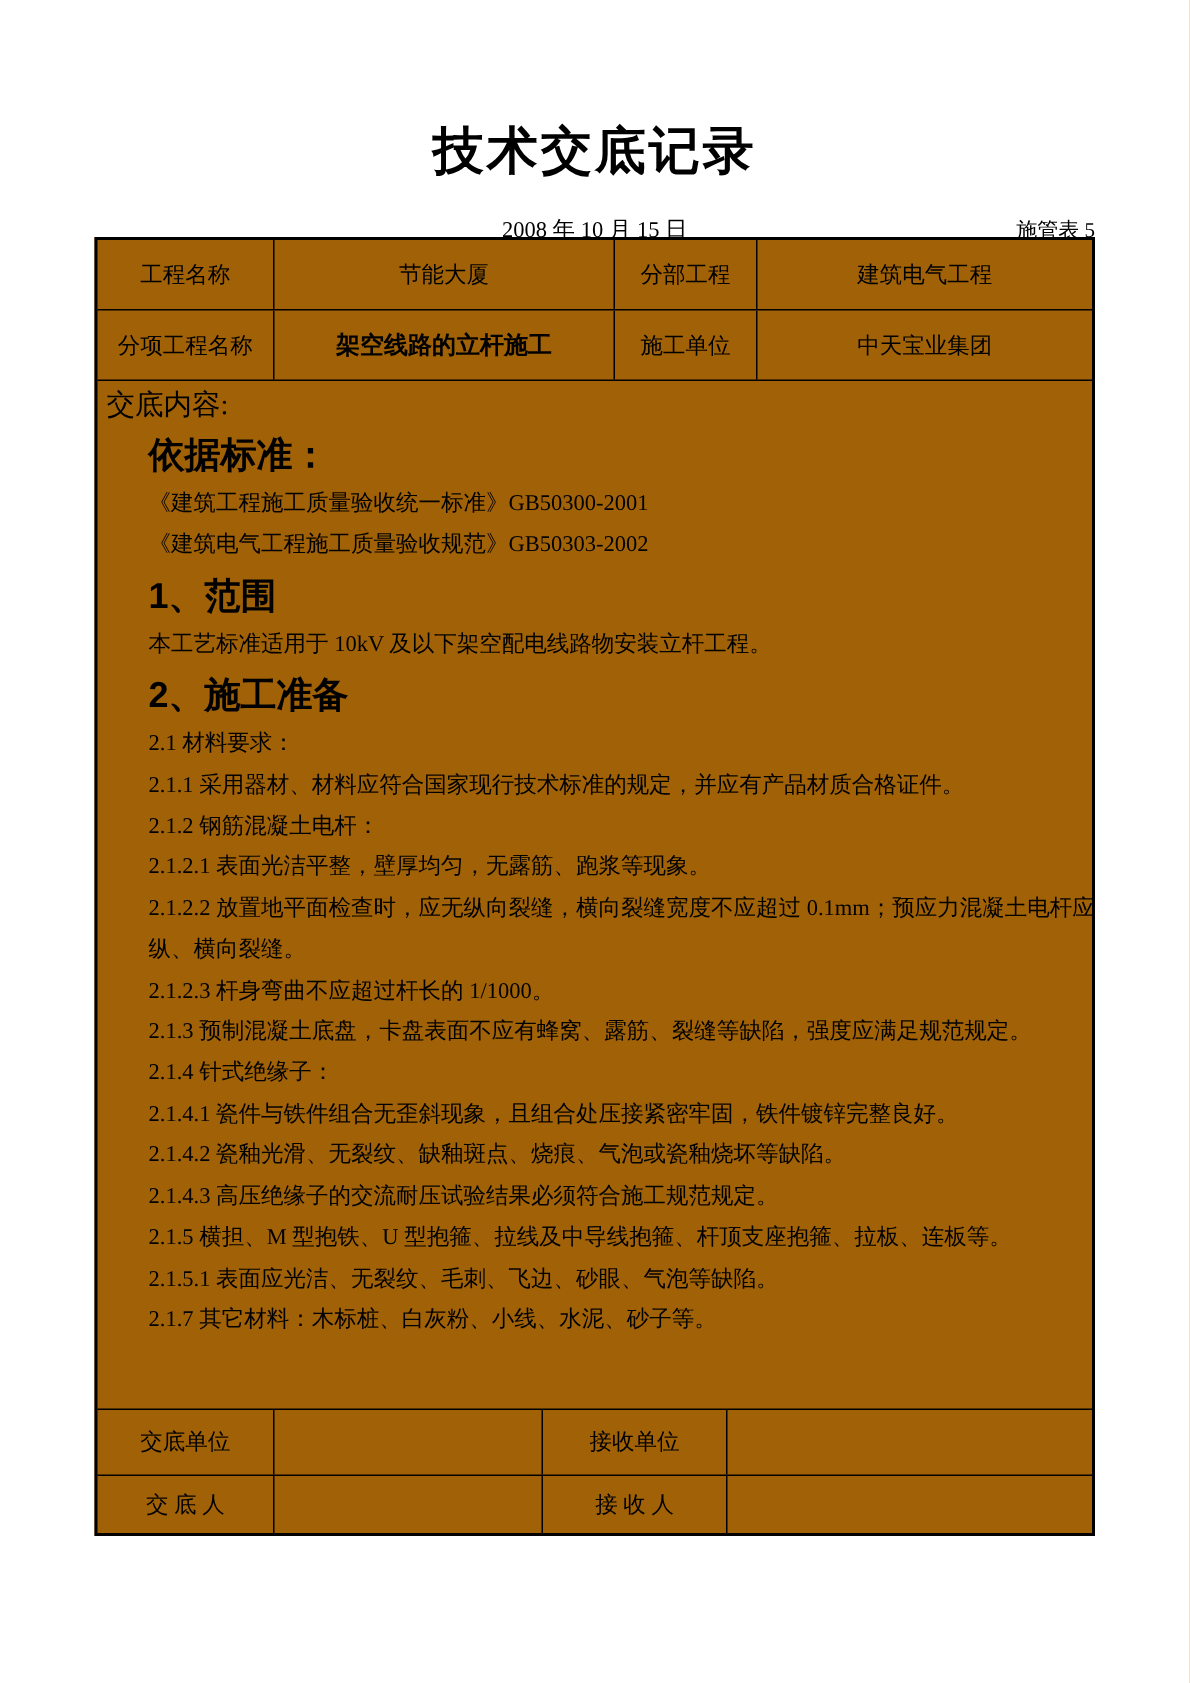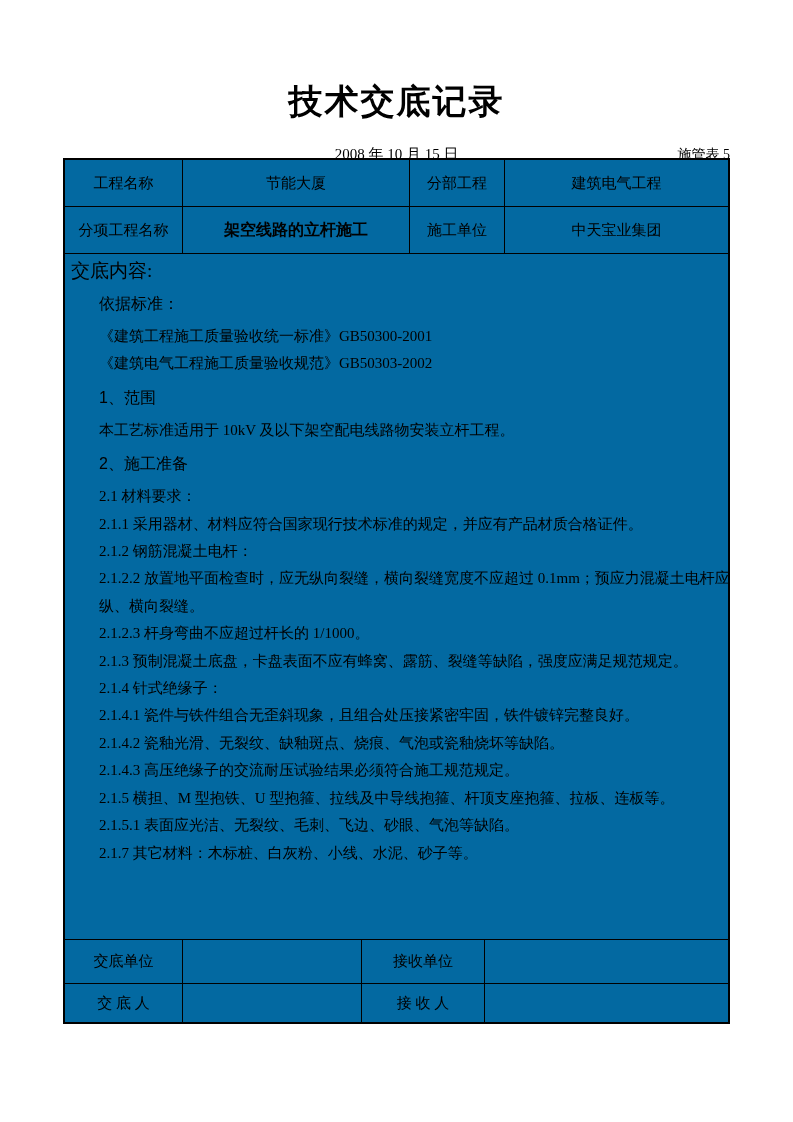--- a/index.html
+++ b/index.html
@@ -39,21 +39,21 @@
     top: 1px;
     right: 63px;
     font-size: 14px;
   }
   .doc-frame {
     position: absolute;
     left: 63px;
     top: 158px;
     width: 667px;
     border: 2px solid #000;
-    background: #0369a1;
+    background: #a16207;
   }
   .grid-row { display: grid; border-bottom: 1px solid #000; }
   .hdr-row { grid-template-columns: 118px 227px 95px 1fr; height: 47px; }
   .ftr-row { grid-template-columns: 118px 179px 123px 1fr; }
   .ftr-row.r1 { height: 44px; }
   .ftr-row.r2 { height: 38px; border-bottom: none; }
   .cell {
     border-right: 1px solid #000;
     display: flex;
     align-items: center;
@@ -78,22 +78,22 @@
   .content-body { padding-left: 29px; padding-top: 3px; }
   .content-body p { white-space: nowrap; }
   p.body-line {
     margin: 0;
     font-size: 15px;
     line-height: 27.4px;
   }
   p.head-line {
     margin: 5px 0 4px 0;
     font-family: "Liberation Sans", sans-serif;
-    font-weight: normal;
-    font-size: 16px;
+    font-weight: bold;
+    font-size: 24px;
     line-height: 30px;
   }
 </style>
 </head>
 <body>
 
 <div class="page">
 
   <h1 class="doc-title">技术交底记录</h1>
 
@@ -123,20 +123,21 @@
       <div class="content-body">
         <p class="head-line">依据标准：</p>
         <p class="body-line">《建筑工程施工质量验收统一标准》GB50300-2001</p>
         <p class="body-line">《建筑电气工程施工质量验收规范》GB50303-2002</p>
         <p class="head-line">1、范围</p>
         <p class="body-line">本工艺标准适用于 10kV 及以下架空配电线路物安装立杆工程。</p>
         <p class="head-line">2、施工准备</p>
         <p class="body-line">2.1 材料要求：</p>
         <p class="body-line">2.1.1 采用器材、材料应符合国家现行技术标准的规定，并应有产品材质合格证件。</p>
         <p class="body-line">2.1.2 钢筋混凝土电杆：</p>
+        <p class="body-line">2.1.2.1 表面光洁平整，壁厚均匀，无露筋、跑浆等现象。</p>
         <p class="body-line">2.1.2.2 放置地平面检查时，应无纵向裂缝，横向裂缝宽度不应超过 0.1mm；预应力混凝土电杆应无</p>
         <p class="body-line">纵、横向裂缝。</p>
         <p class="body-line">2.1.2.3 杆身弯曲不应超过杆长的 1/1000。</p>
         <p class="body-line">2.1.3 预制混凝土底盘，卡盘表面不应有蜂窝、露筋、裂缝等缺陷，强度应满足规范规定。</p>
         <p class="body-line">2.1.4 针式绝缘子：</p>
         <p class="body-line">2.1.4.1 瓷件与铁件组合无歪斜现象，且组合处压接紧密牢固，铁件镀锌完整良好。</p>
         <p class="body-line">2.1.4.2 瓷釉光滑、无裂纹、缺釉斑点、烧痕、气泡或瓷釉烧坏等缺陷。</p>
         <p class="body-line">2.1.4.3 高压绝缘子的交流耐压试验结果必须符合施工规范规定。</p>
         <p class="body-line">2.1.5 横担、M 型抱铁、U 型抱箍、拉线及中导线抱箍、杆顶支座抱箍、拉板、连板等。</p>
         <p class="body-line">2.1.5.1 表面应光洁、无裂纹、毛刺、飞边、砂眼、气泡等缺陷。</p>

